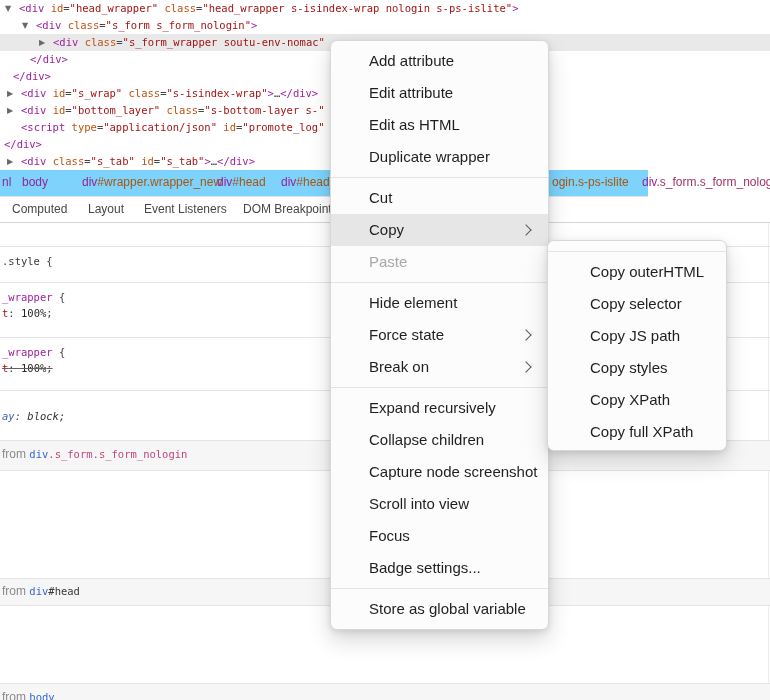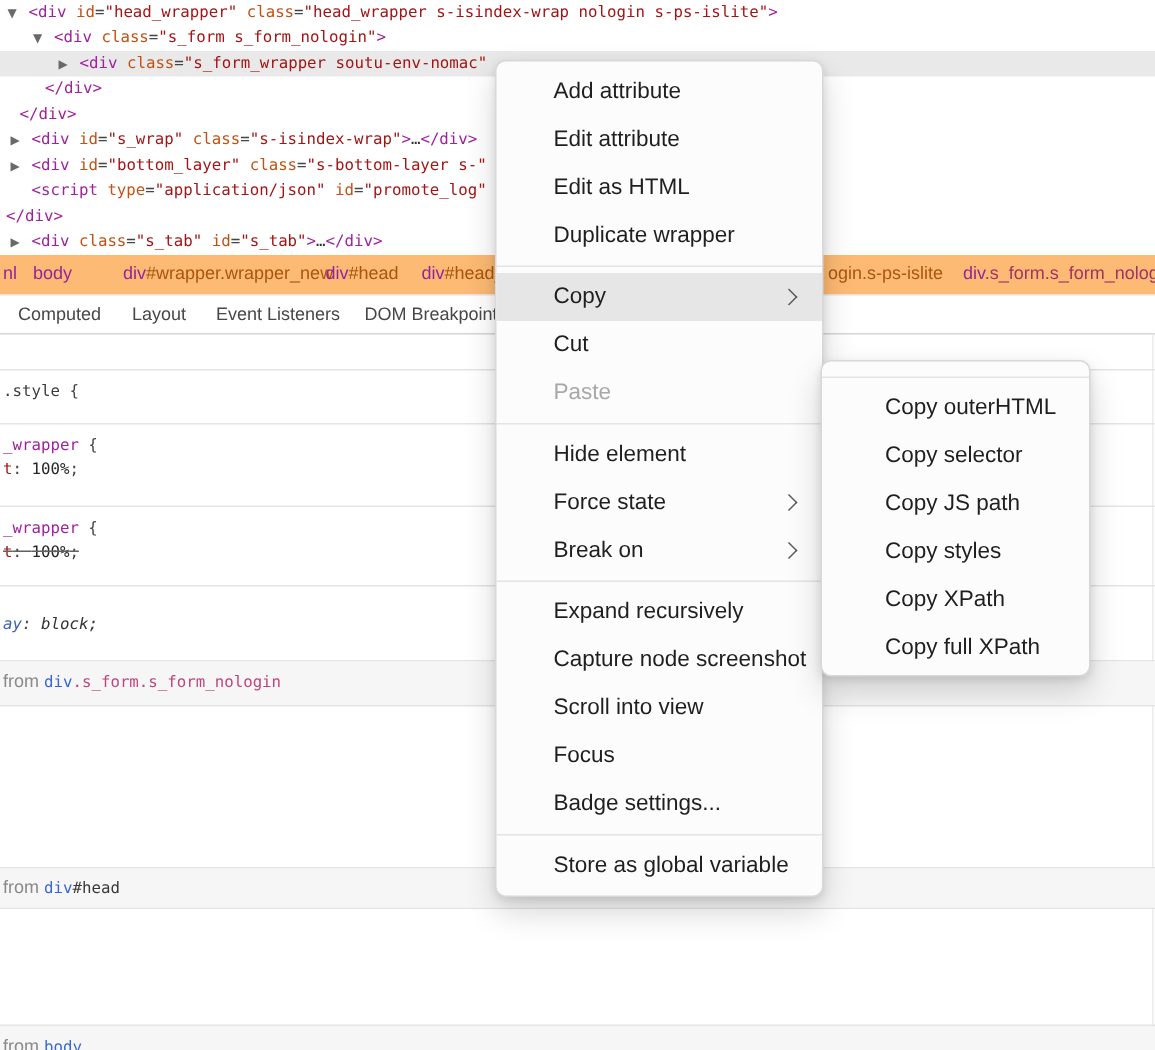--- a/index.html
+++ b/index.html
@@ -11,21 +11,21 @@
   .trow.sel{background:#e9e9e9}
   .arrow{position:absolute;top:4px;font-size:8px;color:#696969;font-family:"DejaVu Sans",sans-serif;line-height:9px}
   .code{position:absolute;top:2px;font:10.5px "DejaVu Sans Mono",monospace;white-space:pre;color:#454545}
   .tok-tag{color:#a0219e}
   .tok-attr{color:#c05215}
   .tok-val{color:#a31515}
   .tok-eq,.tok-pl{color:#454545}
   .tok-ell{color:#303030}
 
   
-  #crumbbar{position:absolute;top:170px;left:0;width:770px;height:26px;background:#fdba74;border-bottom:1px solid #e3e3e3}
+  #crumbbar{position:absolute;top:170px;left:0;width:648px;height:26px;background:#7dd3fc;border-bottom:1px solid #e3e3e3}
   .crumbwrap{position:absolute;top:0;height:25px;overflow:hidden;white-space:nowrap}
   .crumb{font-size:12px;line-height:25px;white-space:nowrap}
   .b-tag{color:#96249c}
   .b-suf{color:#a9560f}
   .b-sel{color:#a03468}
 
   
   #tabsbar{position:absolute;top:197px;left:0;width:770px;height:25px;background:#fff;border-bottom:1px solid #d6d6d6}
   .tab{position:absolute;top:0;font-size:12px;line-height:25px;color:#474747;white-space:nowrap}
 
@@ -146,29 +146,30 @@
       <div class="srule" style="top: 346px;"><span class="tok-sel">_wrapper</span><span class="tok-brace"> {</span></div>
       <div class="srule struck" style="top: 362px;"><span class="tok-prop">t</span><span class="tok-brace">: </span><span class="tok-pval">100%</span><span class="tok-brace">;</span></div>
       <div class="srule" style="top: 410px;"><span class="tok-iprop">ay</span><span class="tok-ibrace">: </span><span class="tok-ival">block</span><span class="tok-ival">;</span></div>
     </div>
   <div id="menu" class="menu">
       <div class="mitem"><span>Add attribute</span></div>
       <div class="mitem"><span>Edit attribute</span></div>
       <div class="mitem"><span>Edit as HTML</span></div>
       <div class="mitem"><span>Duplicate wrapper</span></div>
       <div class="msep"></div>
+      <div class="mitem"><span>Cut</span></div>
       <div class="mitem hl"><span>Copy</span><span class="chev"></span></div>
-      <div class="mitem"><span>Cut</span></div>
       <div class="mitem dis"><span>Paste</span></div>
       <div class="msep"></div>
       <div class="mitem"><span>Hide element</span></div>
       <div class="mitem"><span>Force state</span><span class="chev"></span></div>
       <div class="mitem"><span>Break on</span><span class="chev"></span></div>
       <div class="msep"></div>
       <div class="mitem"><span>Expand recursively</span></div>
+      <div class="mitem"><span>Collapse children</span></div>
       <div class="mitem"><span>Capture node screenshot</span></div>
       <div class="mitem"><span>Scroll into view</span></div>
       <div class="mitem"><span>Focus</span></div>
       <div class="mitem"><span>Badge settings...</span></div>
       <div class="msep"></div>
       <div class="mitem"><span>Store as global variable</span></div>
     </div>
   <div id="submenu" class="menu">
       <div class="msep"></div>
       <div class="mitem"><span>Copy outerHTML</span></div>

